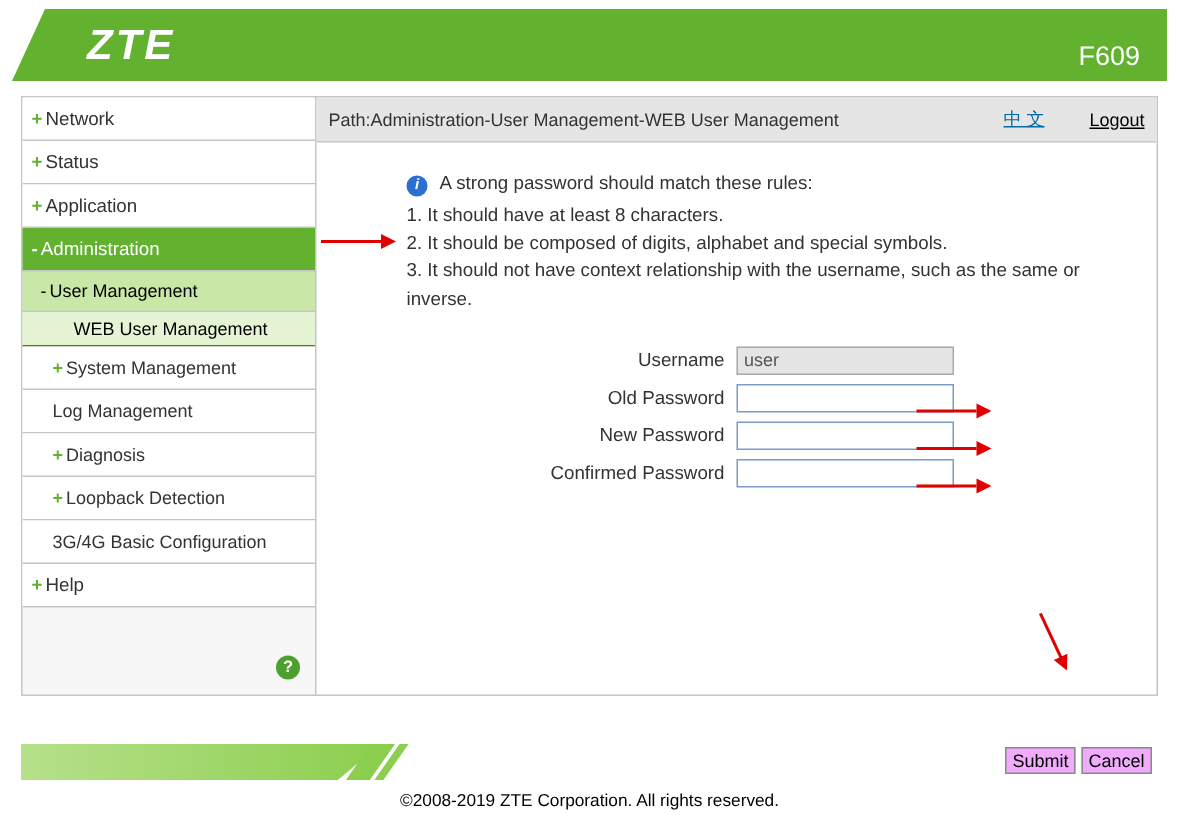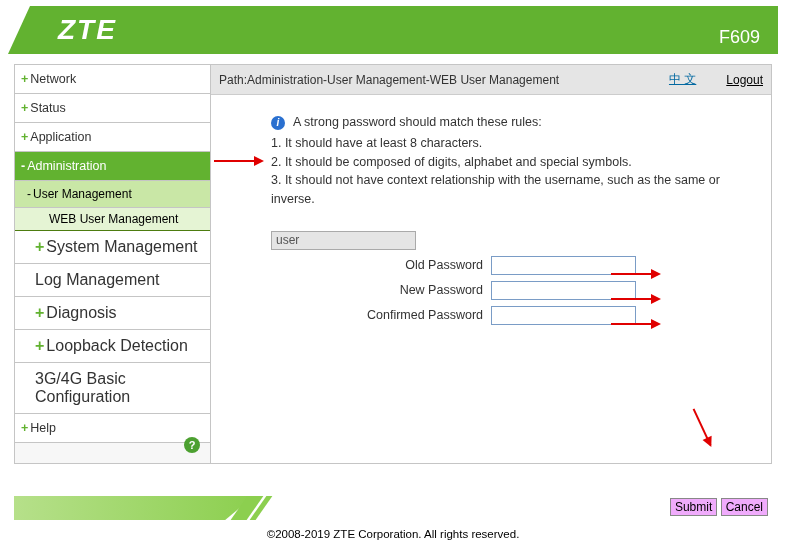--- a/index.html
+++ b/index.html
@@ -95,21 +95,21 @@
     content: "-";
     margin-right: 2px;
     margin-left: -6px;
   }
   .nav-subsub {
     background: #e5f4d4;
     border-bottom: 1px solid #4d7c0f;
     padding: 4px 6px 4px 34px;
     font-size: 12px;
   }
-  .nav-item.indent { padding-left: 20px; font-size:16px;}
+  .nav-item.indent { padding-left: 20px; font-size:12px;}
   .help-icon {
     position: absolute;
     bottom: 10px;
     right: 10px;
     width: 16px;
     height: 16px;
     background: #4ca030;
     border-radius: 50%;
     color: #fff;
     text-align: center;
@@ -293,20 +293,21 @@
       <div class="info-line">
         <span class="info-icon">i</span>
         <span>A strong password should match these rules:</span>
       </div>
       <div style="line-height:1.5;">1. It should have at least 8 characters.</div>
       <div style="line-height:1.5;">2. It should be composed of digits, alphabet and special symbols.</div>
       <div style="line-height:1.5;">3. It should not have context relationship with the username, such as the same or inverse.</div>
 
       <div class="form">
         <div class="form-row">
+          <div class="form-label">Username</div>
           <input class="form-input disabled" disabled="" value="user" style="">
         </div>
         <div class="form-row">
           <div class="form-label">Old Password</div>
           <input type="password" class="form-input" style="">
         </div>
         <div class="form-row">
           <div class="form-label">New Password</div>
           <input type="password" class="form-input" style="">
         </div>

